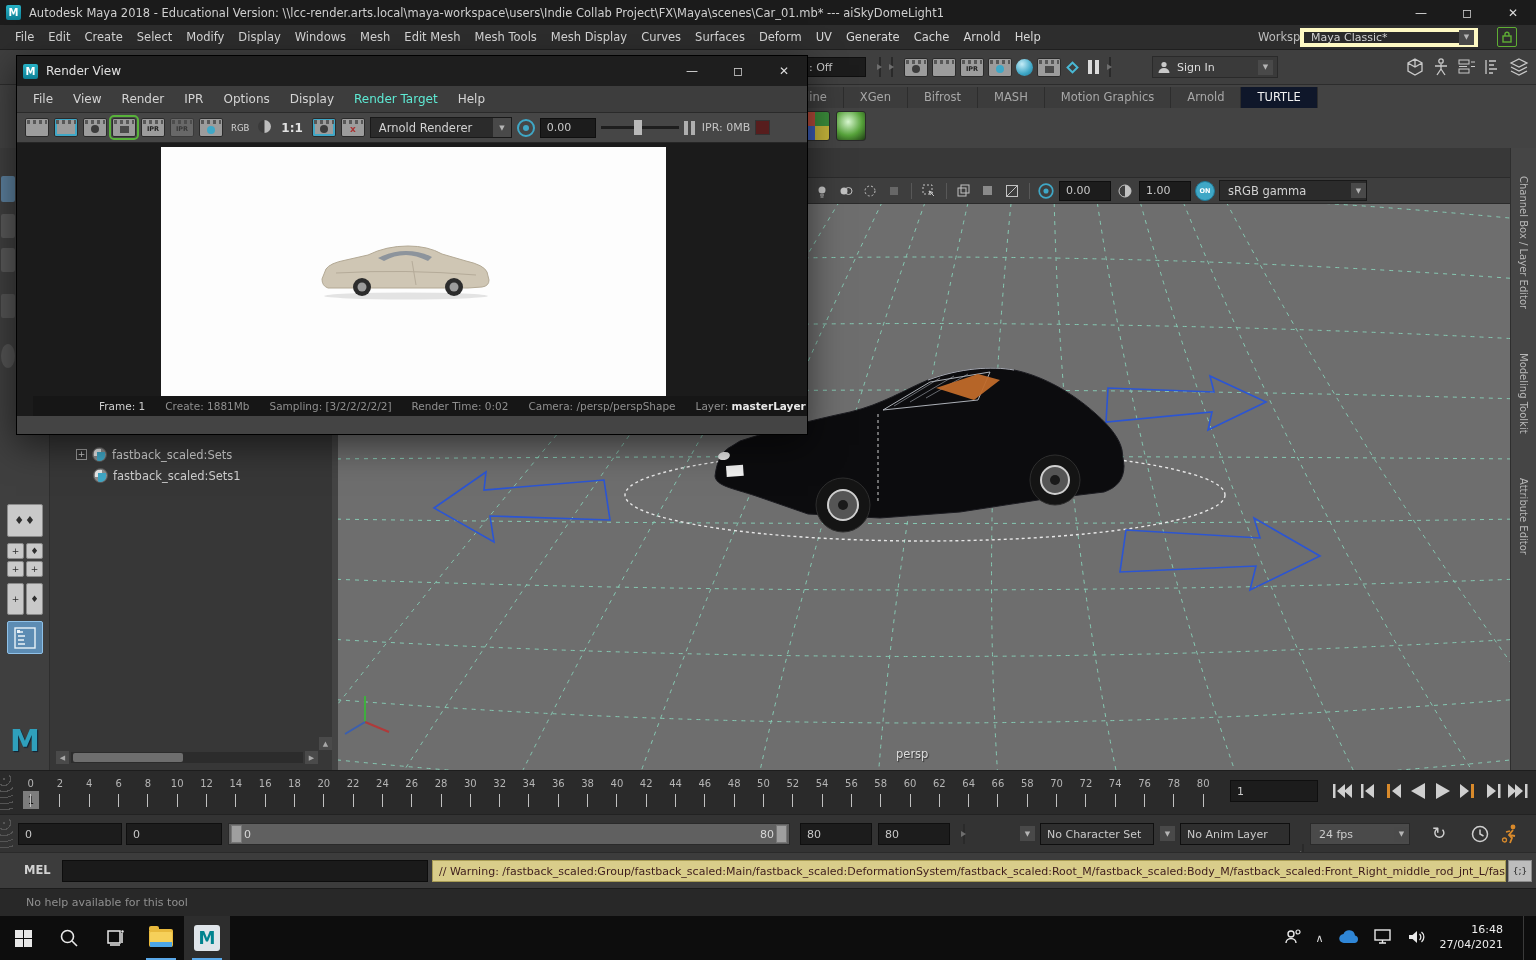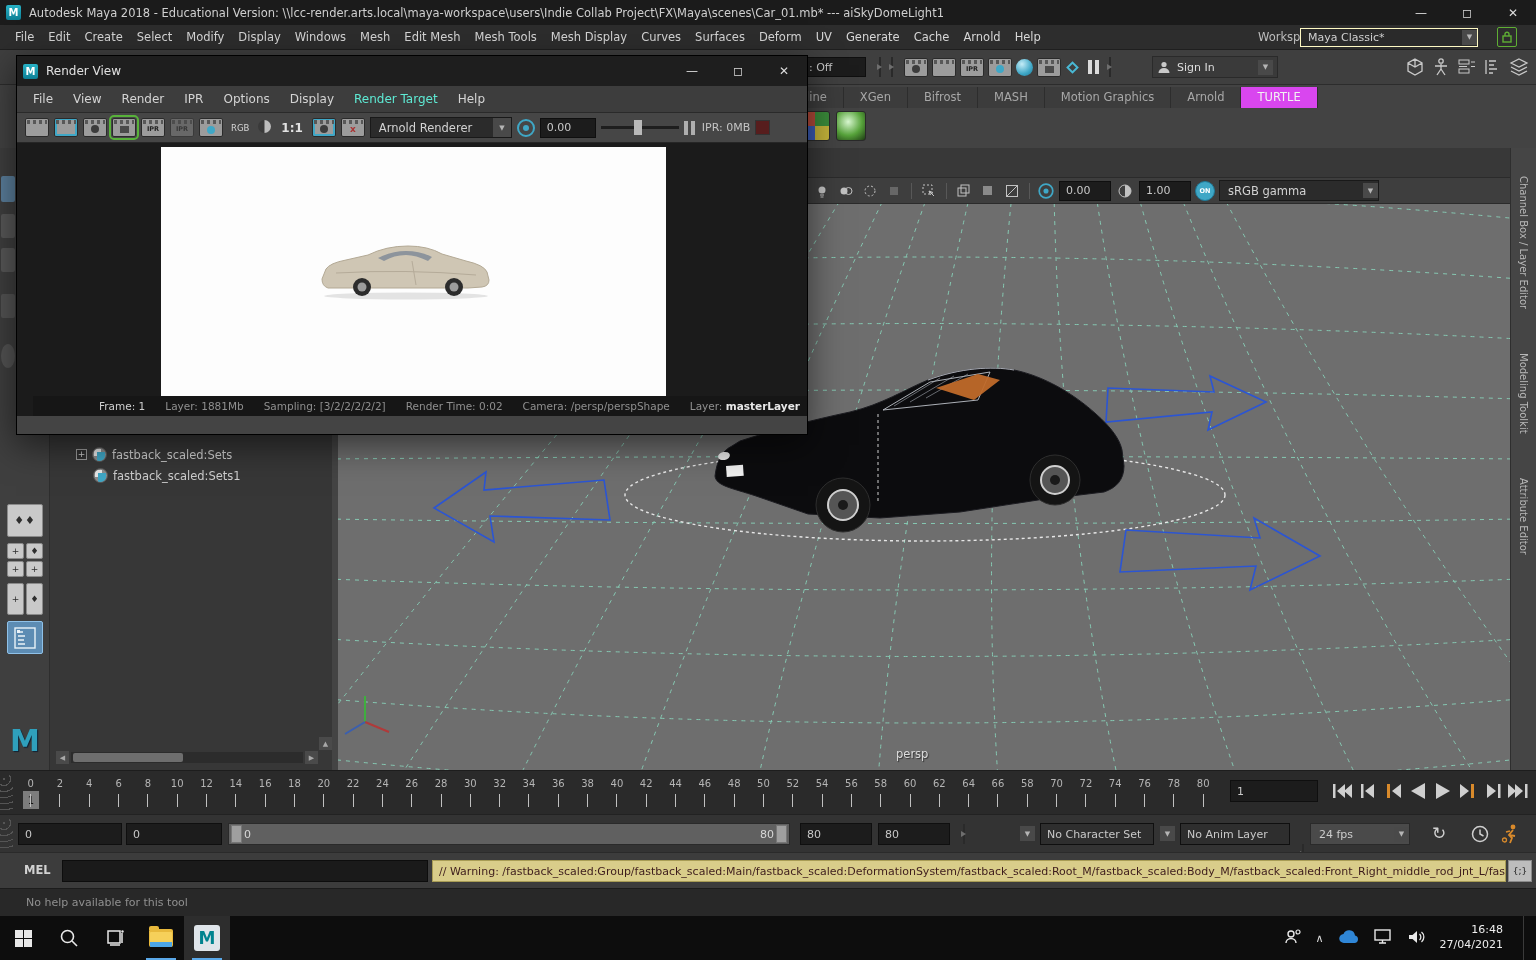--- a/index.html
+++ b/index.html
@@ -13,21 +13,21 @@
   .mico{width:15px;height:15px;margin:0 8px 0 6px;background:linear-gradient(#28b2c6,#0d7f95);border-radius:2px;color:#fff;font-size:10px;font-weight:bold;display:flex;align-items:center;justify-content:center;flex:0 0 auto;}
   .t-title{font-size:11.5px;white-space:nowrap;overflow:hidden;}
   .wbtns{margin-left:auto;display:flex;height:100%;}
   .wbtn{width:46px;height:100%;display:flex;align-items:center;justify-content:center;color:#ddd;font-size:12px;}
 
   
   .menubar{position:absolute;top:25px;left:0;right:0;height:25px;background:#2d2d2d;display:flex;align-items:center;border-bottom:1px solid #1f1f1f;}
   .menus{display:flex;align-items:center;padding-left:8px;}
   .menu-item{padding:0 7px;font-size:11.5px;color:#d6d6d6;white-space:nowrap;}
   .ws-label{position:absolute;left:1226px;color:#bdbdbd;font-size:11.5px;margin-left:32px;}
-  .ws-dd{position:absolute;left:1300px;width:178px;height:19px;background:#2a2a2a;border:1px solid #fef9c3;display:flex;align-items:center;justify-content:space-between;padding-left:7px;color:#d0d0d0;}
+  .ws-dd{position:absolute;left:1300px;width:178px;height:19px;background:#2a2a2a;border:4px solid #fef9c3;display:flex;align-items:center;justify-content:space-between;padding-left:7px;color:#d0d0d0;}
   .dar{width:15px;height:15px;display:flex;align-items:center;justify-content:center;font-size:7px;color:#b5b5b5;background:#494949;}
   .lockbox{position:absolute;left:1497px;width:20px;height:20px;border:1px solid #5fae34;border-radius:2px;display:flex;align-items:center;justify-content:center;}
 
   
   .statusline{position:absolute;top:50px;left:0;right:0;height:35px;background:#3f3f3f;border-bottom:1px solid #2c2c2c;}
   .fld{background:#1c1c1c;border:1px solid #0f0f0f;color:#c8c8c8;padding:1px 6px;font-size:11px;height:20px;display:flex;align-items:center;}
   .sep{width:2px;height:20px;background:#2a2a2a;margin:0 5px;position:relative;}
   .sep::after{content:"";position:absolute;top:7px;left:-2px;border-left:5px solid #6e6e6e;border-top:3px solid transparent;border-bottom:3px solid transparent;}
   .clap{width:24px;height:19px;background:#9c9c9c;border-radius:2px;position:relative;border:1px solid #2a2a2a;display:flex;align-items:center;justify-content:center;}
   .clap::before{content:"";position:absolute;top:1px;left:1px;right:1px;height:4px;background:repeating-linear-gradient(90deg,#585858 0 3px,#9c9c9c 3px 6px);}
@@ -39,21 +39,21 @@
   .pauseI{display:flex;gap:3px;}
   .pauseI i{width:4px;height:14px;background:#dcdcdc;display:block;}
   .g-lightT{width:9px;height:9px;border:2px solid #49b8d4;transform:rotate(45deg);}
   .signin{position:absolute;left:1152px;top:6px;width:126px;height:22px;background:#3a3a3a;border:1px solid #2a2a2a;display:flex;align-items:center;gap:6px;padding:0 4px;color:#ddd;}
   .sideicon{width:22px;height:20px;display:flex;align-items:center;justify-content:center;}
 
   
   .shelf{position:absolute;top:85px;left:0;right:0;height:63px;background:#434343;}
   .shelf-tabs{position:absolute;left:790px;top:2px;display:flex;height:21px;}
   .shelf-tab{padding:3px 16px;background:#3c3c3c;color:#a8a8a8;font-size:11.5px;border-right:1px solid #2d2d2d;white-space:nowrap;}
-  .shelf-tab.active{background:#d946ef;color:#f2f2f2;}
+  .shelf-tab.active{background:#0f172a;color:#f2f2f2;}
   .shelf-icons{position:absolute;left:800px;top:26px;display:flex;gap:6px;}
   .shicon{width:30px;height:30px;border-radius:3px;border:1px solid #2a2a2a;overflow:hidden;}
   .quad{display:grid;grid-template-columns:1fr 1fr;grid-template-rows:1fr 1fr;width:100%;height:100%;}
   .quad i{display:block;}
   .shicon2{background:radial-gradient(circle at 40% 35%,#d8f7d0,#57a33b 55%,#1e3c14);}
 
   
   .main{position:absolute;top:148px;left:0;width:1536px;height:622px;}
   .toolbox{position:absolute;left:0;top:0;width:50px;height:622px;background:#3f3f3f;border-right:1px solid #2e2e2e;}
   .sliver{position:absolute;left:1px;width:14px;border-radius:2px;}
@@ -401,21 +401,21 @@
         <span class="aperture" style="transform:scale(.85);"></span>
         <span class="fld" style="width:52px;">0.00</span>
         <span class="vico">
             <svg width="14" height="14" viewBox="0 0 14 14">
               <path d="M7,1 a6,6 0 0 1 0,12 z" fill="#c2c2c2"></path>
               <circle cx="7" cy="7" r="6" fill="none" stroke="#c2c2c2"></circle>
             </svg>
           </span>
         <span class="fld" style="width:52px;">1.00</span>
         <span class="onbadge">ON</span>
-        <span class="rv-dd" style="width:160px;">
+        <span class="rv-dd" style="width:148px;">
           <span>sRGB gamma</span>
           <span class="dar">▼</span>
         </span>
       </div>
       <div class="vp-canvas">
         <svg width="1172" height="566" viewBox="0 0 1172 566">
 
           <g stroke="#8ce0c4" stroke-width="1" fill="none" stroke-dasharray="4 5" opacity="0.8">
             <path d="M-10,15 Q586,-42 1182,15"></path>
             <path d="M-10,75 Q586,31 1182,75"></path>
@@ -767,21 +767,21 @@
           <circle cx="143" cy="48" r="9" fill="#2c2c2c"></circle>
             <circle cx="143" cy="48" r="4.5" fill="#9c9c9c"></circle>
         </svg>
         <div class="rv-caption">
           <span>size: 960 x 540 zoom: 0.493</span>
           <span>(Arnold Renderer)</span>
         </div>
       </div>
       <div class="rv-status">
         <span class="bright">Frame: 1</span>
-        <span>Layer: 1881Mb</span>
+        <span>Create: 1881Mb</span>
         <span>Sampling: [3/2/2/2/2/2]</span>
         <span>Render Time: 0:02</span>
         <span>Camera: /persp/perspShape</span>
         <span class="layer"><span>Layer:</span> <b>masterLayer</b></span>
       </div>
     </div>
   </div>
 
 </div>
 

